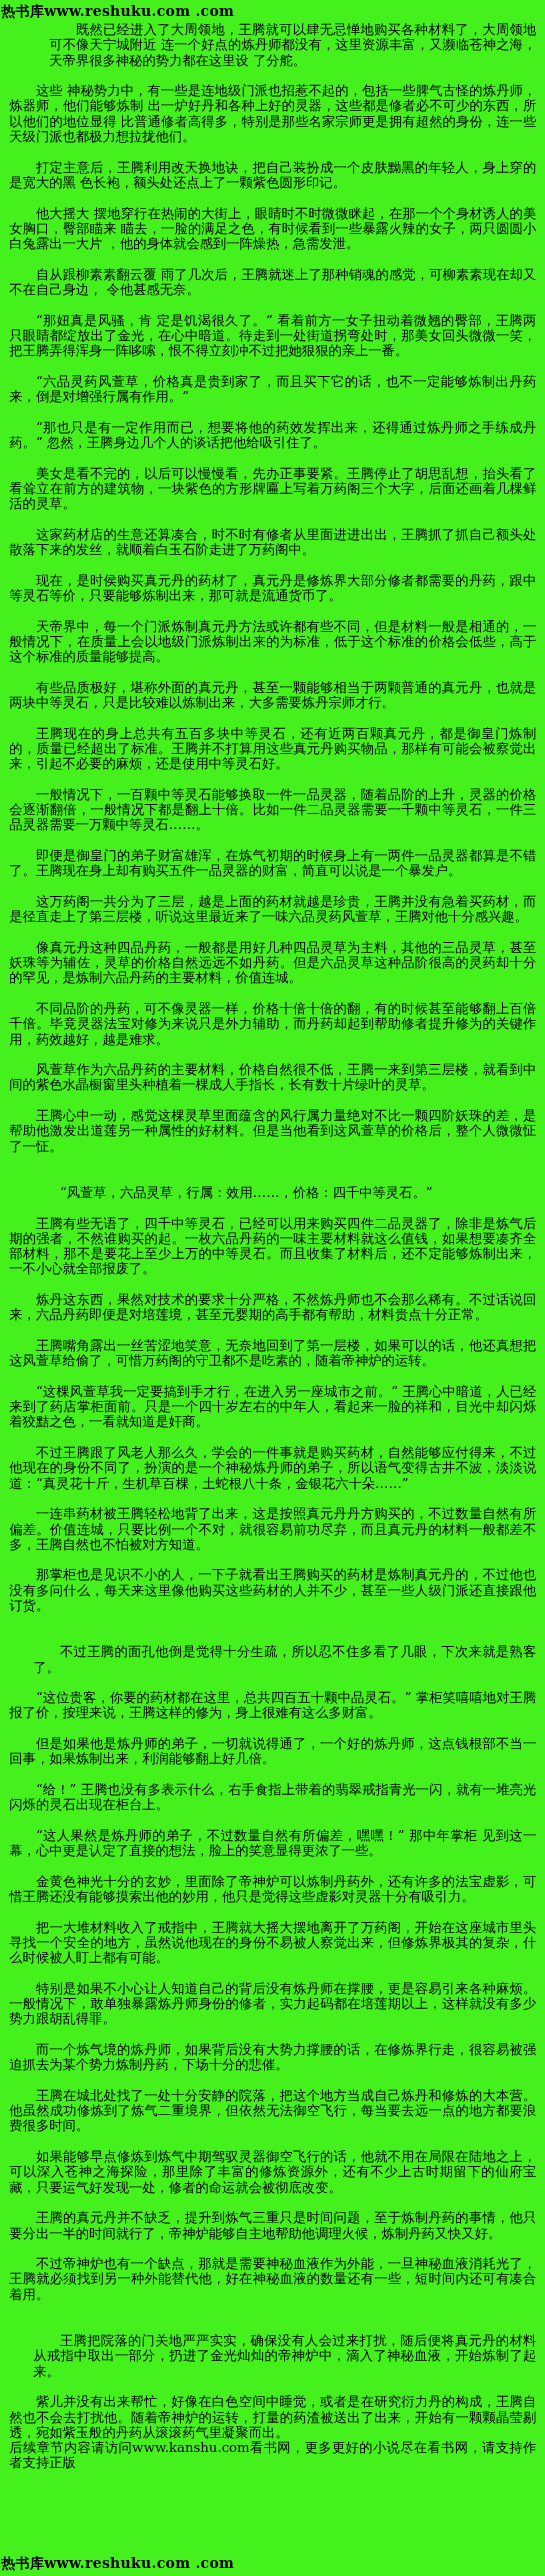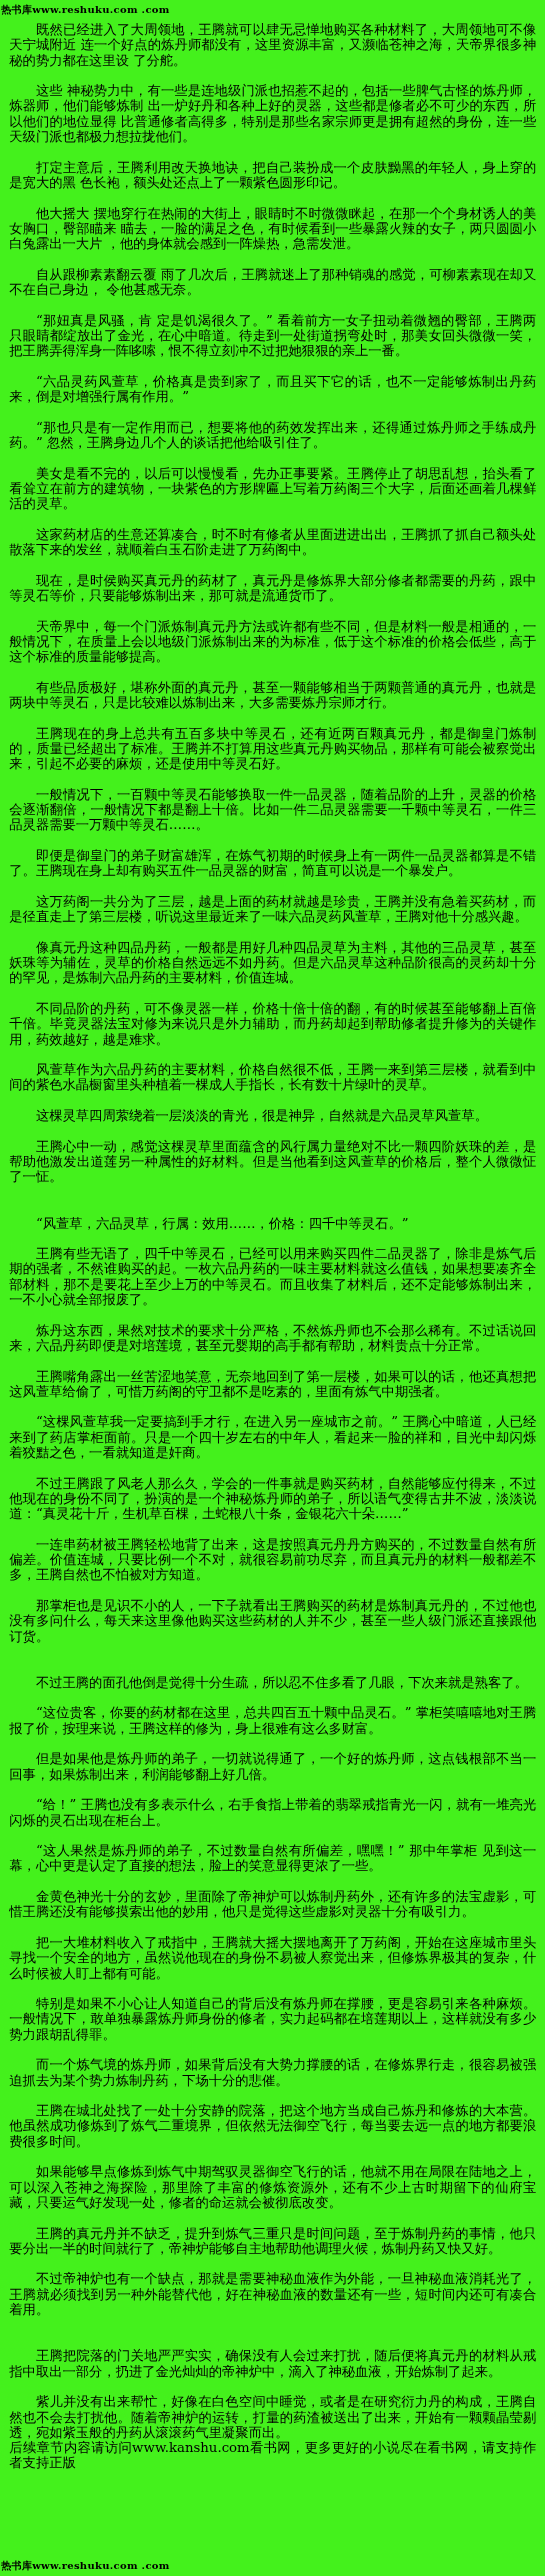--- a/index.html
+++ b/index.html
@@ -11,43 +11,43 @@
     height: 2576px;
     position: relative;
     background: #44F11C;
     color: #000000;
     font-family: "DejaVu Serif", "Liberation Serif", serif;
     overflow: hidden;
   }
   .watermark {
     position: absolute;
     left: 1.3px;
-    font-size: 10px;
+    font-size: 14px;
     font-weight: bold;
     letter-spacing: 0.3px;
     white-space: nowrap;
   }
   .watermark.top { top: 3.3px; }
   .watermark.bottom { bottom: 2.7px; }
   .content {
     position: absolute;
     top: 22px;
     left: 9.3px;
     right: 8.7px;
   }
   p.para {
     margin: 15.3px 0 0 0;
     font-size: 13.3px;
     line-height: 15.3px;
     text-indent: 2em;
     text-align: justify;
     word-break: break-all;
   }
-  p.para.first { margin-top: 0; }
-  p.para.extra-gap { margin-top: 31px; }
+  p.para.first { margin-top: 0; margin-left: 40px; }
+  p.para.extra-gap { margin-top: 31px; margin-left: 24px; }
   p.footer-notice {
     margin: 0;
     font-size: 13.3px;
     line-height: 15.3px;
     text-indent: 0;
     text-align: justify;
     word-break: break-all;
   }
 </style>
 </head>
@@ -70,26 +70,25 @@
       <p class="para">现在，是时侯购买真元丹的药材了，真元丹是修炼界大部分修者都需要的丹药，跟中等灵石等价，只要能够炼制出来，那可就是流通货币了。</p>
       <p class="para">天帝界中，每一个门派炼制真元丹方法或许都有些不同，但是材料一般是相通的，一般情况下，在质量上会以地级门派炼制出来的为标准，低于这个标准的价格会低些，高于这个标准的质量能够提高。</p>
       <p class="para">有些品质极好，堪称外面的真元丹，甚至一颗能够相当于两颗普通的真元丹，也就是两块中等灵石，只是比较难以炼制出来，大多需要炼丹宗师才行。</p>
       <p class="para">王腾现在的身上总共有五百多块中等灵石，还有近两百颗真元丹，都是御皇门炼制的，质量已经超出了标准。王腾并不打算用这些真元丹购买物品，那样有可能会被察觉出来，引起不必要的麻烦，还是使用中等灵石好。</p>
       <p class="para">一般情况下，一百颗中等灵石能够换取一件一品灵器，随着品阶的上升，灵器的价格会逐渐翻倍，一般情况下都是翻上十倍。比如一件二品灵器需要一千颗中等灵石，一件三品灵器需要一万颗中等灵石……。</p>
       <p class="para">即便是御皇门的弟子财富雄浑，在炼气初期的时候身上有一两件一品灵器都算是不错了。王腾现在身上却有购买五件一品灵器的财富，简直可以说是一个暴发户。</p>
       <p class="para">这万药阁一共分为了三层，越是上面的药材就越是珍贵，王腾并没有急着买药材，而是径直走上了第三层楼，听说这里最近来了一味六品灵药风萱草，王腾对他十分感兴趣。</p>
       <p class="para">像真元丹这种四品丹药，一般都是用好几种四品灵草为主料，其他的三品灵草，甚至妖珠等为辅佐，灵草的价格自然远远不如丹药。但是六品灵草这种品阶很高的灵药却十分的罕见，是炼制六品丹药的主要材料，价值连城。</p>
       <p class="para">不同品阶的丹药，可不像灵器一样，价格十倍十倍的翻，有的时候甚至能够翻上百倍千倍。毕竟灵器法宝对修为来说只是外力辅助，而丹药却起到帮助修者提升修为的关键作用，药效越好，越是难求。</p>
       <p class="para">风萱草作为六品丹药的主要材料，价格自然很不低，王腾一来到第三层楼，就看到中间的紫色水晶橱窗里头种植着一棵成人手指长，长有数十片绿叶的灵草。</p>
-      <p class="para">这棵灵草四周萦绕着一层淡淡的青光，很是神异，自然就是六品灵草风萱草。</p>
       <p class="para">王腾心中一动，感觉这棵灵草里面蕴含的风行属力量绝对不比一颗四阶妖珠的差，是帮助他激发出道莲另一种属性的好材料。但是当他看到这风萱草的价格后，整个人微微怔了一怔。</p>
       <p class="para extra-gap">“风萱草，六品灵草，行属：效用……，价格：四千中等灵石。”</p>
       <p class="para">王腾有些无语了，四千中等灵石，已经可以用来购买四件二品灵器了，除非是炼气后期的强者，不然谁购买的起。一枚六品丹药的一味主要材料就这么值钱，如果想要凑齐全部材料，那不是要花上至少上万的中等灵石。而且收集了材料后，还不定能够炼制出来，一不小心就全部报废了。</p>
       <p class="para">炼丹这东西，果然对技术的要求十分严格，不然炼丹师也不会那么稀有。不过话说回来，六品丹药即便是对培莲境，甚至元婴期的高手都有帮助，材料贵点十分正常。</p>
-      <p class="para">王腾嘴角露出一丝苦涩地笑意，无奈地回到了第一层楼，如果可以的话，他还真想把这风萱草给偷了，可惜万药阁的守卫都不是吃素的，里面有炼气中期强者。</p>
+      <p class="para">王腾嘴角露出一丝苦涩地笑意，无奈地回到了第一层楼，如果可以的话，他还真想把这风萱草给偷了，可惜万药阁的守卫都不是吃素的，随着帝神炉的运转。</p>
       <p class="para">“这棵风萱草我一定要搞到手才行，在进入另一座城市之前。” 王腾心中暗道，人已经来到了药店掌柜面前。只是一个四十岁左右的中年人，看起来一脸的祥和，目光中却闪烁着狡黠之色，一看就知道是奸商。</p>
       <p class="para">不过王腾跟了风老人那么久，学会的一件事就是购买药材，自然能够应付得来，不过他现在的身份不同了，扮演的是一个神秘炼丹师的弟子，所以语气变得古井不波，淡淡说道：“真灵花十斤，生机草百棵，土蛇根八十条，金银花六十朵……”</p>
       <p class="para">一连串药材被王腾轻松地背了出来，这是按照真元丹丹方购买的，不过数量自然有所偏差。价值连城，只要比例一个不对，就很容易前功尽弃，而且真元丹的材料一般都差不多，王腾自然也不怕被对方知道。</p>
       <p class="para">那掌柜也是见识不小的人，一下子就看出王腾购买的药材是炼制真元丹的，不过他也没有多问什么，每天来这里像他购买这些药材的人并不少，甚至一些人级门派还直接跟他订货。</p>
       <p class="para extra-gap">不过王腾的面孔他倒是觉得十分生疏，所以忍不住多看了几眼，下次来就是熟客了。</p>
       <p class="para">“这位贵客，你要的药材都在这里，总共四百五十颗中品灵石。” 掌柜笑嘻嘻地对王腾报了价，按理来说，王腾这样的修为，身上很难有这么多财富。</p>
       <p class="para">但是如果他是炼丹师的弟子，一切就说得通了，一个好的炼丹师，这点钱根部不当一回事，如果炼制出来，利润能够翻上好几倍。</p>
       <p class="para">“给！” 王腾也没有多表示什么，右手食指上带着的翡翠戒指青光一闪，就有一堆亮光闪烁的灵石出现在柜台上。</p>
       <p class="para">“这人果然是炼丹师的弟子，不过数量自然有所偏差，嘿嘿！” 那中年掌柜 见到这一幕，心中更是认定了直接的想法，脸上的笑意显得更浓了一些。</p>
       <p class="para">金黄色神光十分的玄妙，里面除了帝神炉可以炼制丹药外，还有许多的法宝虚影，可惜王腾还没有能够摸索出他的妙用，他只是觉得这些虚影对灵器十分有吸引力。</p>

